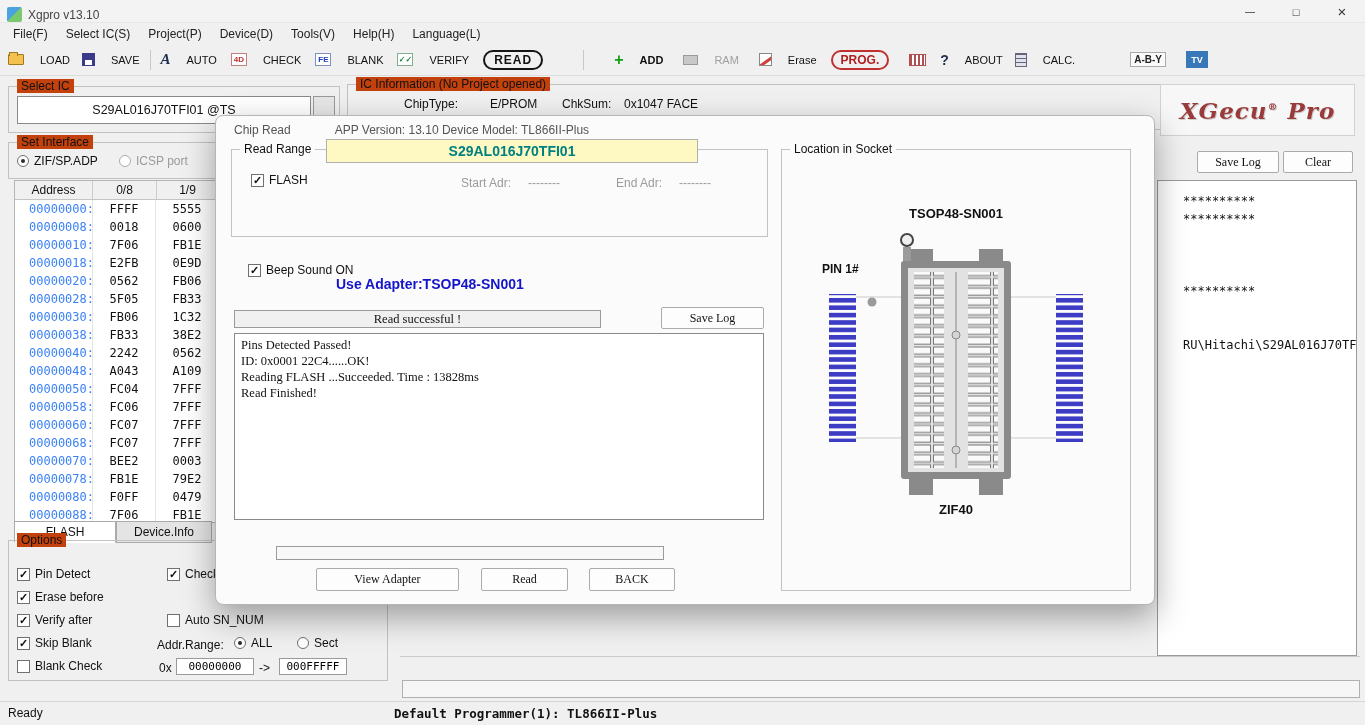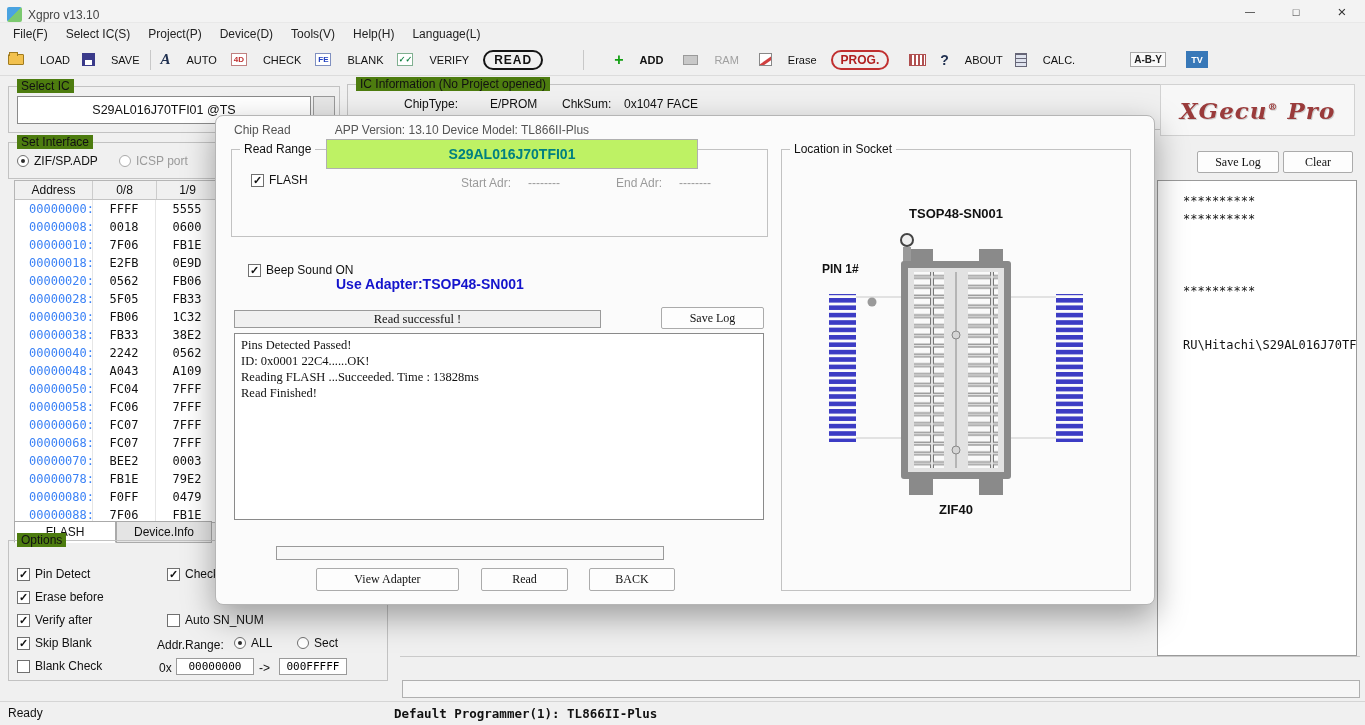--- a/index.html
+++ b/index.html
@@ -46,21 +46,21 @@
   .i-erase::before { content:""; position:absolute; left:-2px; top:5px; width:20px; height:3px; background:#d04040; transform:rotate(-35deg); }
   .oval-prog { border:2px solid #c03030; border-radius:11px; padding:1px 8px; font-weight:bold; color:#b02020; font-size:12px; }
   .i-comb { width:17px; height:12px; border:1px solid #b05050; background:repeating-linear-gradient(90deg,#b05050 0 2px,#fff 2px 4px); }
   .i-q { font-weight:bold; font-size:14px; color:#203050; }
   .i-calc { width:12px; height:14px; background:#dfe3ee; border:1px solid #667; background-image:repeating-linear-gradient(#667 0 1px,transparent 1px 4px); background-size:100% 100%; }
   .i-aby { font-size:10px; font-weight:bold; color:#222; border:1px solid #aaa; padding:1px 3px; background:#fafafa; }
   .i-tv { width:22px; height:17px; background:#3878b8; color:#fff; display:flex; align-items:center; justify-content:center; font-size:9px; font-weight:bold; border-radius:0; }
 
   
   .gbox { position:absolute; border:1px solid #c2c2c2; }
-  .gtitle { position:absolute; top:-8px; left:8px; background:#4d7c0f; padding:0 4px; font-size:12px; line-height:14px; color:#111; white-space:nowrap; }
+  .gtitle { position:absolute; top:-8px; left:8px; background:#c2410c; padding:0 4px; font-size:12px; line-height:14px; color:#111; white-space:nowrap; }
   .btn { position:absolute; display:flex; align-items:center; justify-content:center; background:#fdfdfd; border:1px solid #ababab; border-radius:2px; font-size:12px; color:#111; }
   .serif { font-family:"Liberation Serif", serif; }
   .cb { position:absolute; display:flex; align-items:center; gap:5px; font-size:12px; white-space:nowrap; }
   .cbox { width:13px; height:13px; background:#fff; border:1px solid #707070; display:flex; align-items:center; justify-content:center; font-size:11px; font-weight:bold; line-height:1; color:#111; flex:none; }
   .cbox.on::before { content:"✓"; }
   .radio { width:12px; height:12px; border:1px solid #707070; border-radius:50%; background:#fff; position:relative; flex:none; }
   .radio.on::before { content:""; position:absolute; inset:3px; background:#2b2b2b; border-radius:50%; }
   .disabled { color:#9a9a9a; }
   .disabled .radio { border-color:#aaa; }
 
@@ -94,21 +94,21 @@
   .bbar { position:absolute; left:402px; top:680px; width:958px; height:18px; border:1px solid #b0b0b0; background:#f6f6f6; }
   .statusbar { position:absolute; left:0; top:701px; width:1365px; height:24px; background:#f0f0f0; border-top:1px solid #d5d5d5; }
   .sb-ready { position:absolute; left:8px; top:4px; font-size:12px; }
   .sb-prog { position:absolute; left:394px; top:4px; font-family:"DejaVu Sans Mono", monospace; font-weight:bold; font-size:12.5px; }
   .sb-counter { position:absolute; left:1185px; top:3px; width:92px; height:17px; border:1px solid #9a9a9a; background:#fbfbfb; display:flex; align-items:center; justify-content:center; font-family:"DejaVu Sans Mono", monospace; font-size:12px; color:#007070;margin-top:44px; }
 
   
   .dialog { position:absolute; left:215px; top:115px; width:940px; height:490px; background:#fbfbfb; border:1px solid #b5b5b5; border-radius:8px; box-shadow:0 12px 32px rgba(0,0,0,0.35); z-index:10; }
   .dialog .gtitle { background:#fbfbfb; }
   .dlg-title { position:absolute; left:18px; top:7px; font-size:12px; color:#555; display:flex; gap:44px; }
-  .chipbox { position:absolute; left:110px; top:23px; width:372px; height:30px; background:#bef264; border:1px solid #b0b0b0; display:flex; align-items:center; justify-content:center; font-size:14px; font-weight:bold; color:#008080; }
+  .chipbox { position:absolute; left:110px; top:23px; width:372px; height:24px; background:#fef9c3; border:1px solid #b0b0b0; display:flex; align-items:center; justify-content:center; font-size:14px; font-weight:bold; color:#008080; }
   .addr-dim { position:absolute; top:60px; font-size:12px; color:#9a9a9a; }
   .adapter-line { position:absolute; left:120px; top:160px; font-size:14px; font-weight:bold; color:#1414cc; }
   .dstatus { position:absolute; left:18px; top:194px; width:367px; height:18px; background:#f0f0f0; border:1px solid #9a9a9a; display:flex; align-items:center; justify-content:center; font-size:12.5px; }
   .dlog { position:absolute; left:18px; top:217px; width:530px; height:187px; background:#fff; border:1px solid #8a8a8a; padding:3px 6px; font-size:12.5px; line-height:16px; overflow:hidden; }
   .dprogress { position:absolute; left:60px; top:430px; width:388px; height:14px; border:1px solid #9a9a9a; background:#f8f8f8; }
 
   
   .sock-label { position:absolute; font-weight:bold; font-size:13px; text-align:center; }
 </style>
 </head>

